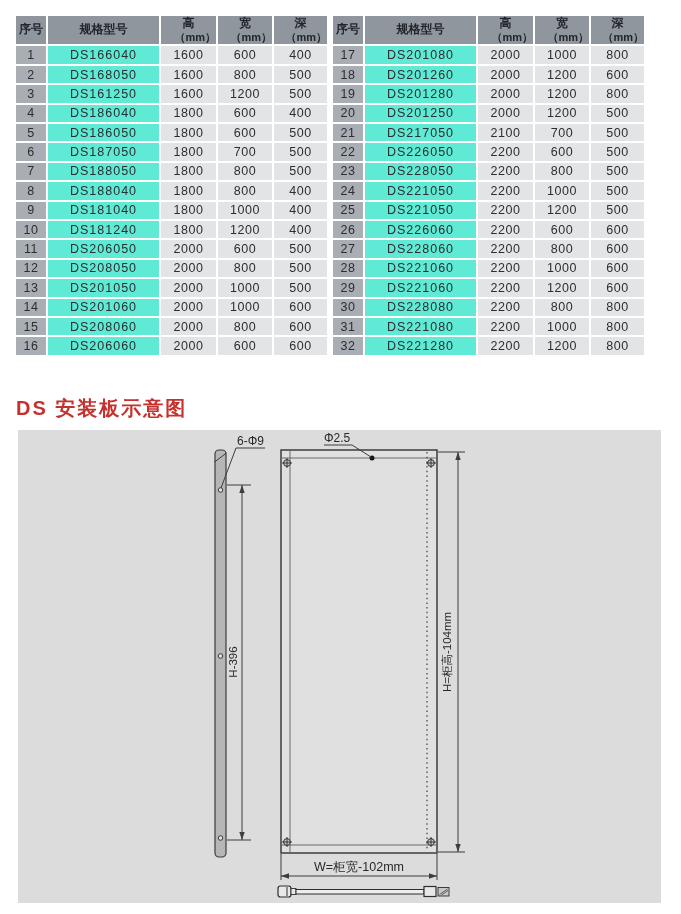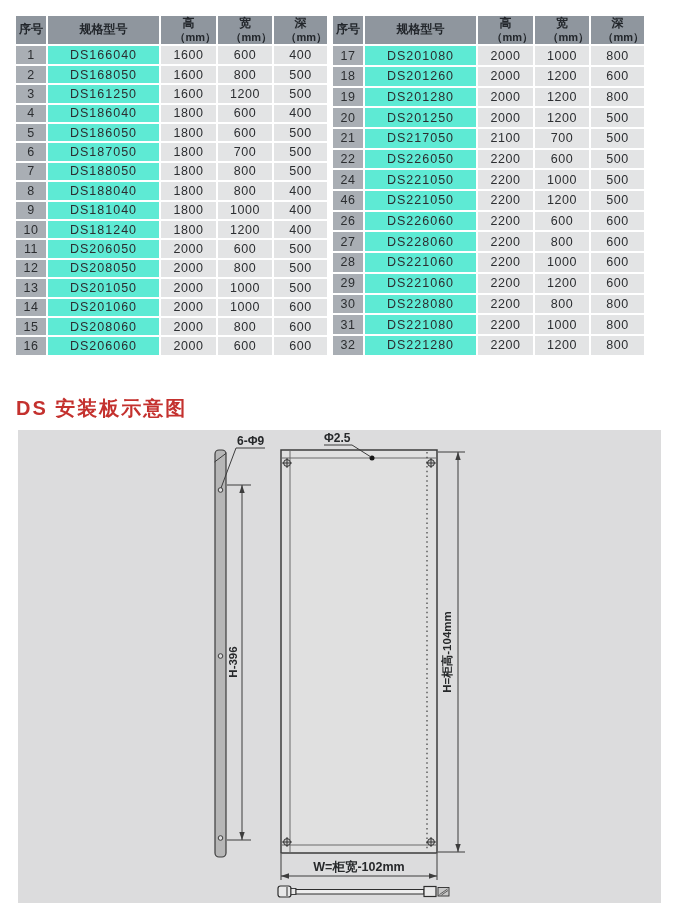--- a/index.html
+++ b/index.html
@@ -22,21 +22,21 @@
   table.spec th:nth-child(3) { width:57px; }
   table.spec th:nth-child(4) { width:56px; }
   table.spec th:nth-child(5) { width:55px; }
 
   
   .diagram-title { position:absolute; left:16px; top:395px; color:#c4312e;
     font-size:20px; font-weight:700; letter-spacing:2px; }
 
   
   .diagram-panel { position:absolute; left:18px; top:430px; width:643px; height:473px;
-    background:#dcdcdd;font-weight:bold; }
+    background:#dcdcdd; }
   .diagram-panel svg text { fill:#26282a; font-family:"Liberation Sans","DejaVu Sans",sans-serif; }
 </style>
 </head>
 <body>
 
 <div class="page">
 
   <div class="spec-tables">
 
     <table class="spec">
@@ -212,28 +212,35 @@
             <td class="cell-value">500</td>
           </tr>
           <tr>
             <td class="cell-index">22</td>
             <td class="cell-model">DS226050</td>
             <td class="cell-value">2200</td>
             <td class="cell-value">600</td>
             <td class="cell-value">500</td>
           </tr>
           <tr>
+            <td class="cell-index">23</td>
+            <td class="cell-model">DS228050</td>
+            <td class="cell-value">2200</td>
+            <td class="cell-value">800</td>
+            <td class="cell-value">500</td>
+          </tr>
+          <tr>
             <td class="cell-index">24</td>
             <td class="cell-model">DS221050</td>
             <td class="cell-value">2200</td>
             <td class="cell-value">1000</td>
             <td class="cell-value">500</td>
           </tr>
           <tr>
-            <td class="cell-index">46</td>
+            <td class="cell-index">25</td>
             <td class="cell-model">DS221050</td>
             <td class="cell-value">2200</td>
             <td class="cell-value">1200</td>
             <td class="cell-value">500</td>
           </tr>
           <tr>
             <td class="cell-index">26</td>
             <td class="cell-model">DS226060</td>
             <td class="cell-value">2200</td>
             <td class="cell-value">600</td>

